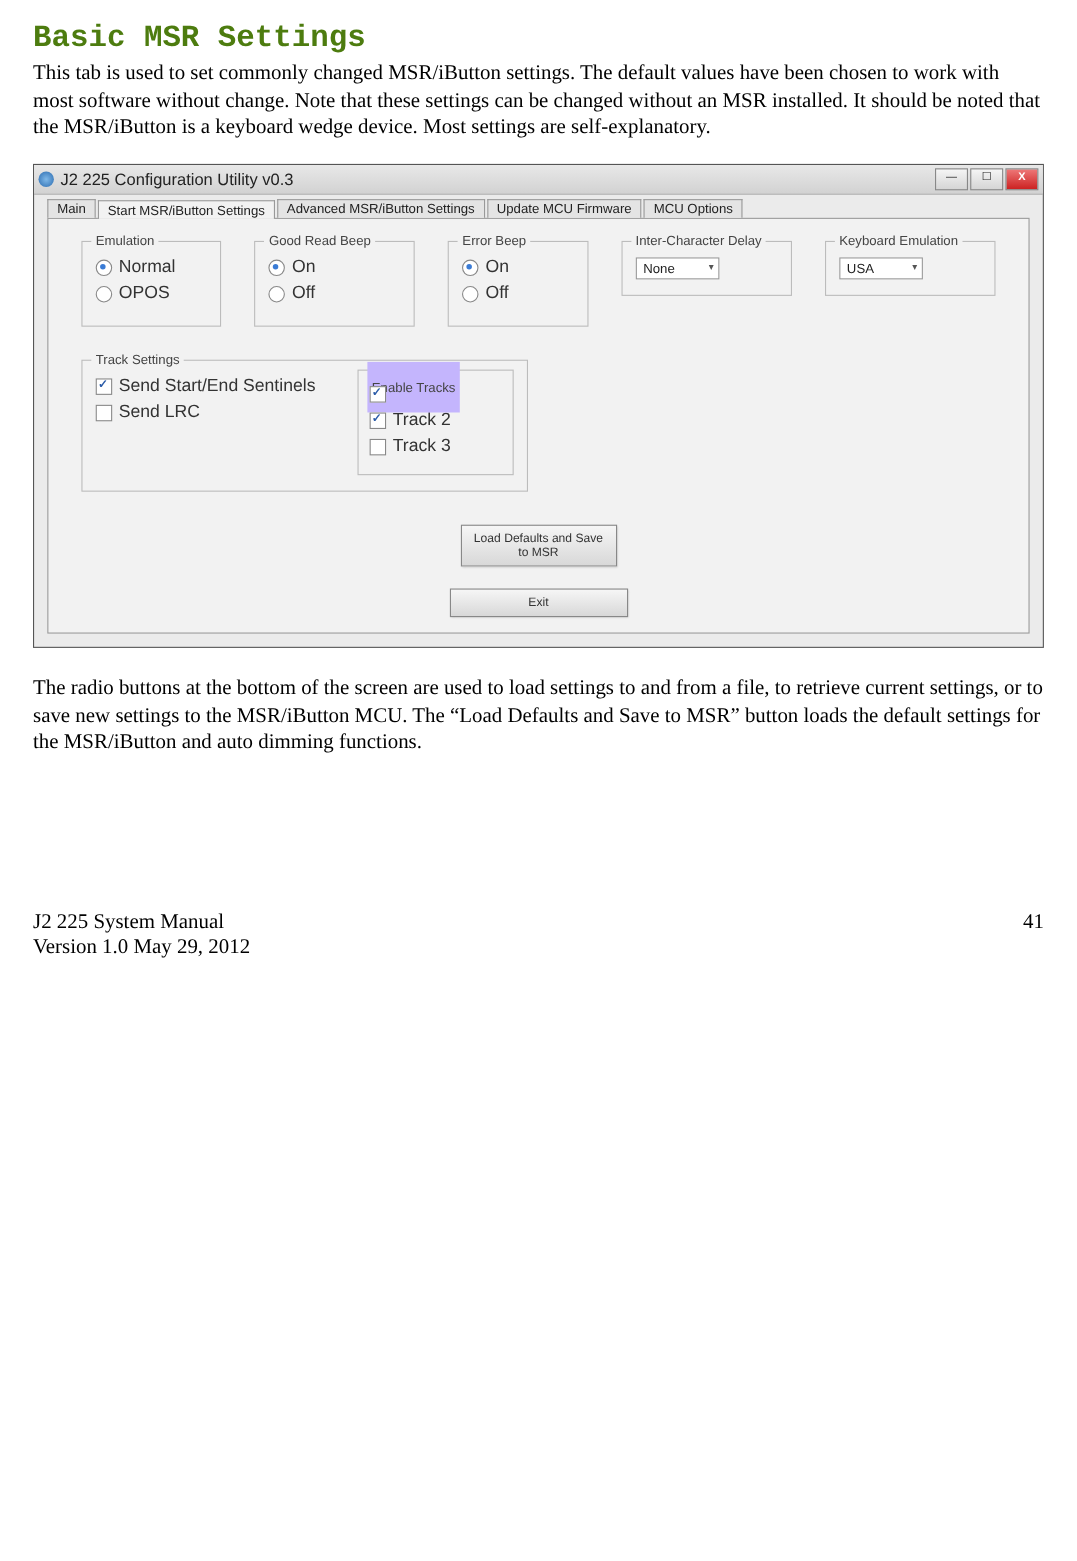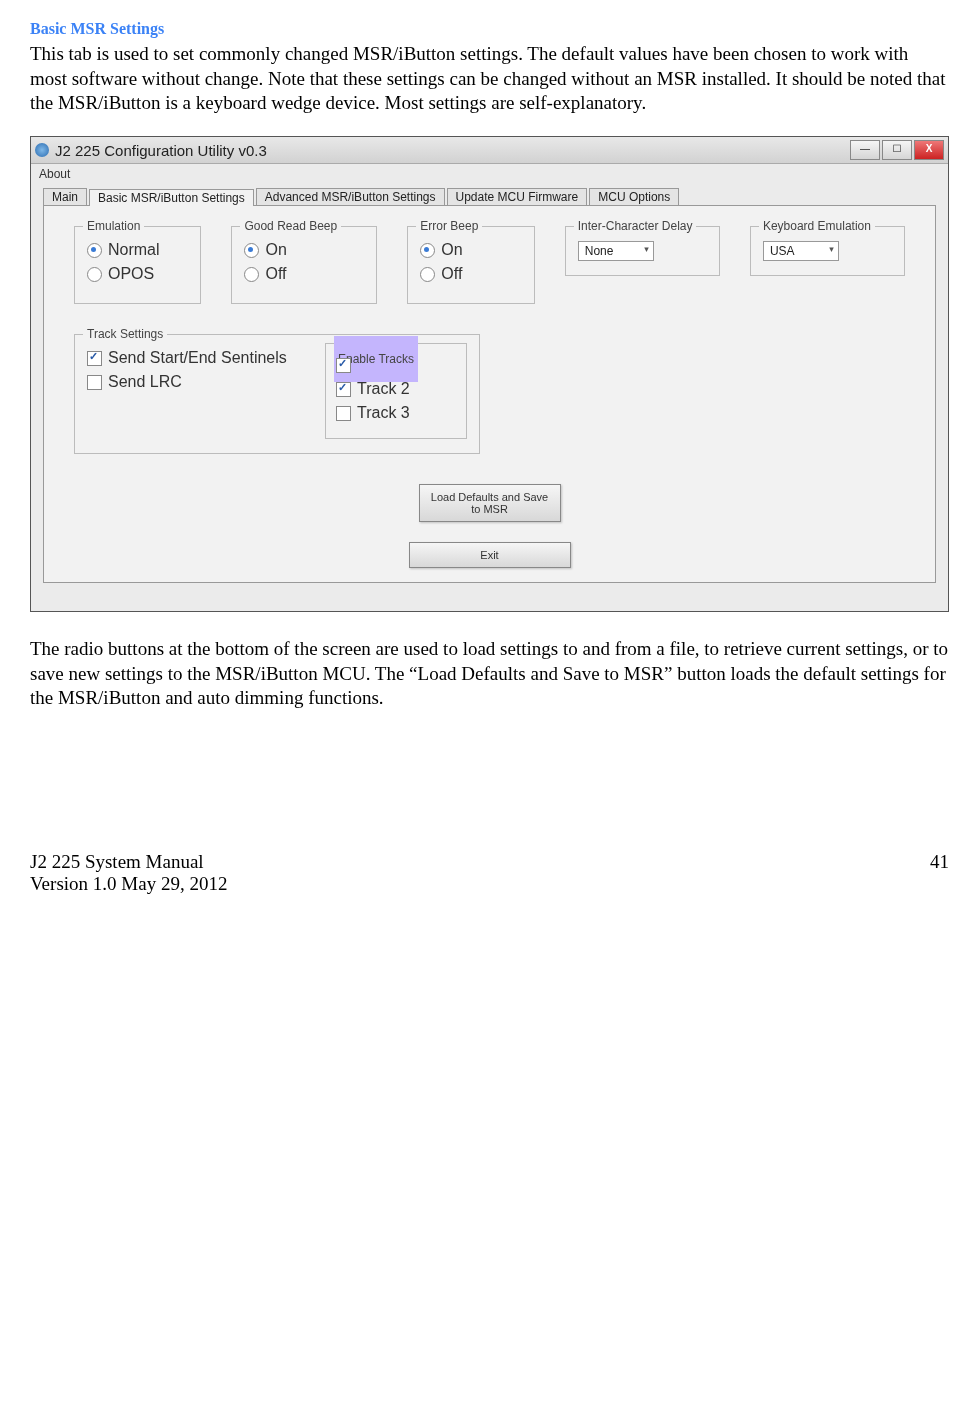--- a/index.html
+++ b/index.html
@@ -1,29 +1,29 @@
 <!DOCTYPE html>
 <html><head>
 <meta charset="utf-8">
 <style>
 body{margin:0;padding:20px 30px;font-family:"Times New Roman",serif;font-size:19px;color:#000;background:#fff;width:919px}
-.heading{color:#3b82f6;font-family:Liberation Serif, serif;font-weight:bold;font-size:16px;margin-bottom:4px}
+.heading{color:#4d7c0f;font-family:Liberation Mono, monospace;font-weight:bold;font-size:28px;margin-bottom:4px}
 .para{line-height:1.3;margin-bottom:20px}
 .win{border:1px solid #555;background:#ebebeb;font-family:Tahoma,Arial,sans-serif;font-size:12px;color:#222;margin-bottom:25px}
 .titlebar{background:linear-gradient(#e8e8e8,#d2d2d2);height:26px;display:flex;align-items:center;padding:0 4px;border-bottom:1px solid #aaa}
 .titlebar .icon{width:14px;height:14px;border-radius:50%;background:radial-gradient(#7fb8e8,#2a6bb0);margin-right:6px}
 .titlebar .txt{flex:1;font-size:15px}
 .tbtns{display:flex;gap:2px}
 .tbtn{width:28px;height:18px;background:linear-gradient(#f5f5f5,#d5d5d5);border:1px solid #888;font-size:10px;text-align:center;line-height:16px}
 .tbtn.close{background:linear-gradient(#e77,#c22);color:#fff;font-weight:bold}
 .menubar{padding:3px 8px;font-size:12px;color:#333}
 .tabs{display:flex;padding:4px 12px 0 12px;font-size:12px}
 .tab{padding:1px 8px;border:1px solid #999;border-bottom:none;background:#e4e4e4;margin-right:2px}
 .tab.active{background:#f2f2f2;position:relative;top:1px}
-.tabbody{margin:0 12px 28px 12px;background:#f2f2f2;border:1px solid #999;padding:20px 30px 10px 30px}
+.tabbody{margin:0 12px 12px 12px;background:#f2f2f2;border:1px solid #999;padding:20px 30px 10px 30px}
 .row{display:flex;gap:30px;margin-bottom:30px;align-items:flex-start}
 .group{border:1px solid #bcbcbc;padding:8px 12px 14px 12px;position:relative;background:#f2f2f2}
 .group .legend{position:absolute;top:-8px;left:8px;background:#f2f2f2;padding:0 4px;font-size:12px;color:#444}
 .opt{display:flex;align-items:center;margin:6px 0;font-size:16px;color:#333}
 .rb,.cb{width:13px;height:13px;margin-right:6px;border:1px solid #888;background:#fff}
 .rb{border-radius:50%;position:relative}
 .rb.checked:after{content:"";position:absolute;left:3px;top:3px;width:5px;height:5px;border-radius:50%;background:#3a7bd5}
 .cb{position:relative}
 .cb.checked:after{content:"✓";position:absolute;left:1px;top:-2px;font-size:11px;color:#2a5ba8;font-weight:bold}
 .sel{border:1px solid #999;background:#fff;padding:2px 18px 2px 6px;font-size:12px;position:relative;display:inline-block;min-width:50px}
@@ -44,24 +44,23 @@
 <div class="win">
   <div class="titlebar">
     <div class="icon"></div>
     <div class="txt">J2 225 Configuration Utility  v0.3</div>
     <div class="tbtns">
       <div class="tbtn">—</div>
       <div class="tbtn">☐</div>
       <div class="tbtn close">X</div>
     </div>
   </div>
-  <div class="menubar">About</div>
   <div class="tabs">
     <div class="tab">Main</div>
-    <div class="tab active">Basic MSR/iButton Settings</div>
+    <div class="tab active">Start MSR/iButton Settings</div>
     <div class="tab">Advanced MSR/iButton Settings</div>
     <div class="tab">Update MCU Firmware</div>
     <div class="tab">MCU Options</div>
   </div>
   <div class="tabbody">
 
     <div class="row">
       <div class="group" style="width:110px">
         <div class="legend">Emulation</div>
         <div class="opt">

